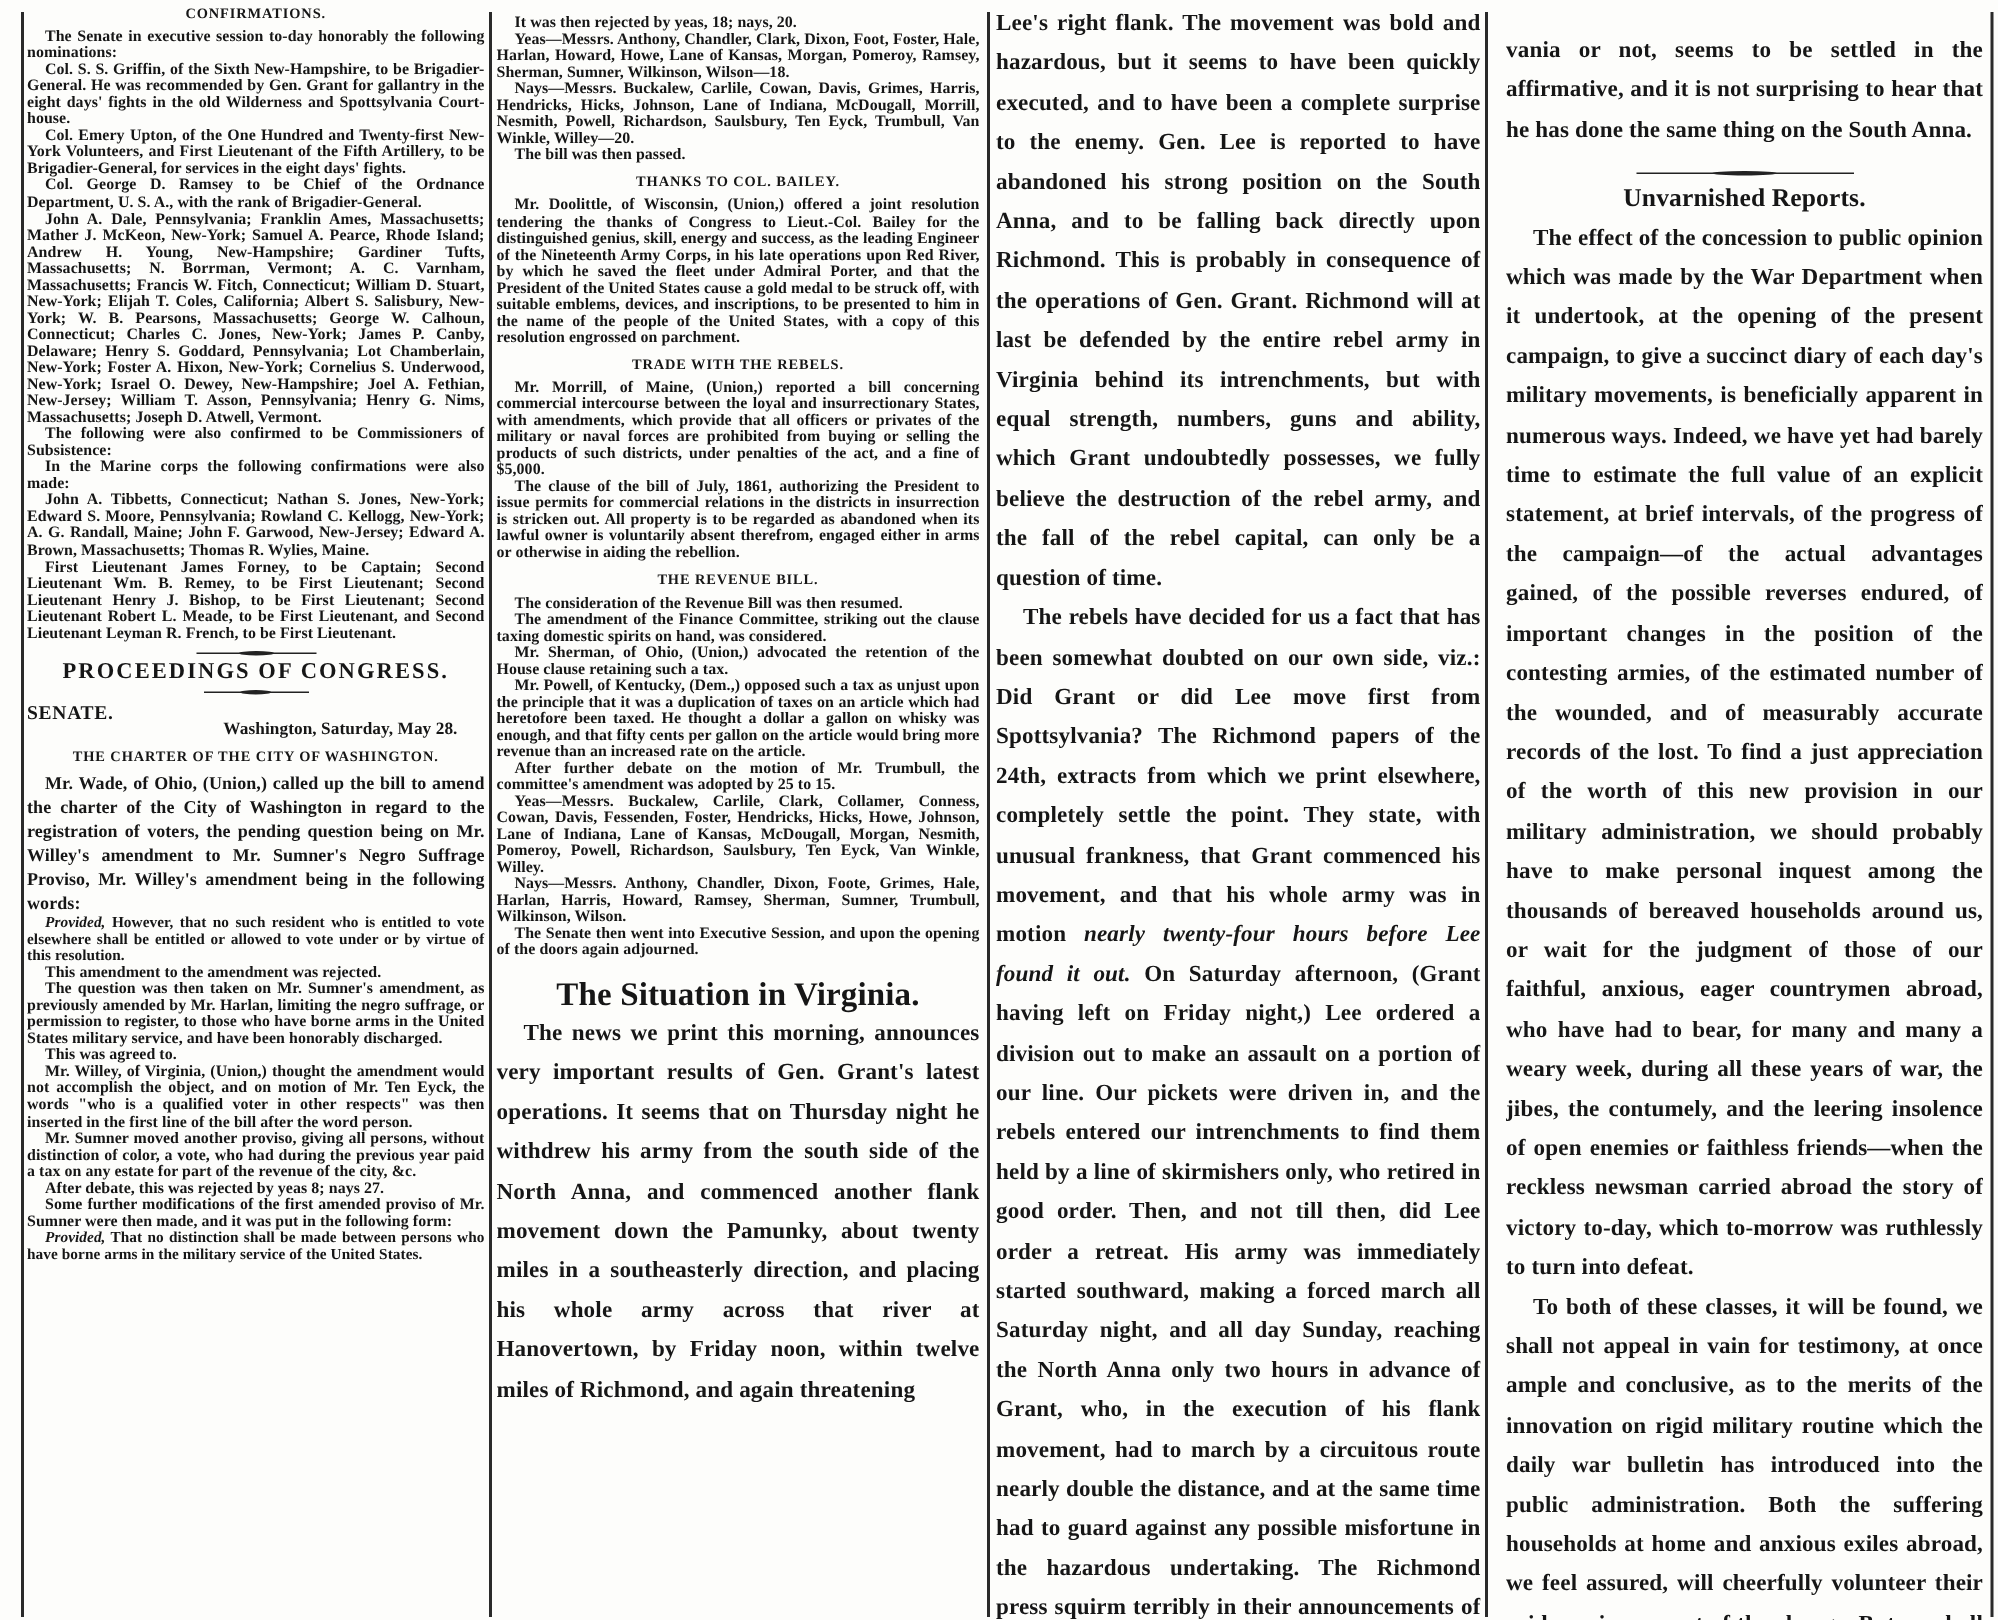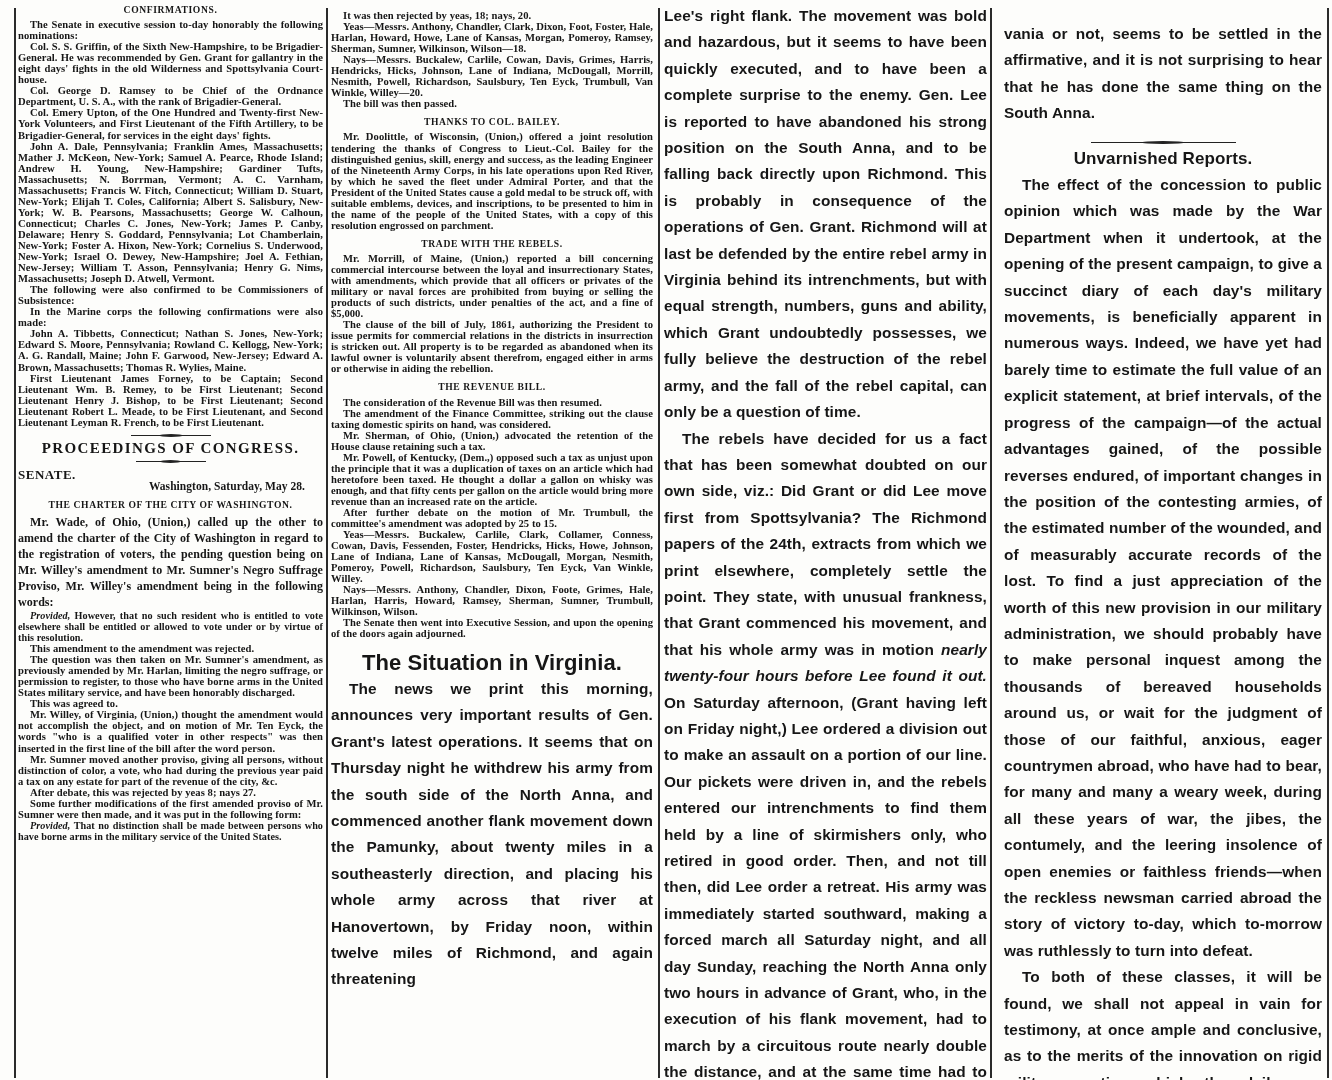--- a/index.html
+++ b/index.html
@@ -12,21 +12,21 @@
   .small{font-family:"Liberation Serif",serif;font-size:10.6px;line-height:11.05px;
          text-align:justify;font-weight:bold;letter-spacing:.05px;}
   .small p{margin:0;text-indent:12px;}
   .small p.q{text-indent:12px;font-size:10.2px;}
   .small .head{text-align:center;text-indent:0;font-size:9.6px;letter-spacing:.6px;margin:7px 0 4px;font-weight:bold;}
   .small .bighead{text-align:center;text-indent:0;font-size:15px;letter-spacing:1.4px;margin:3px 0 3px;font-weight:900;font-family:"Liberation Serif",serif;}
   .small .senate{text-indent:0;font-size:13px;letter-spacing:.5px;margin:4px 0 1px;font-weight:bold;}
   .small .dateline{text-align:right;text-indent:0;font-size:11.5px;margin:1px 18px 4px 0;}
   .small .first{margin-top:4px;}
   
-  .large{font-family:Liberation Sans, sans-serif;font-size:15.4px;line-height:26.4px;
+  .large{font-family:Liberation Serif, serif;font-size:15.4px;line-height:26.4px;
          text-align:justify;font-weight:bold;letter-spacing:.1px;}
   .large p{margin:0;text-indent:18px;}
   .large p.cont{text-indent:0;}
   .large .title{text-align:center;text-indent:0;font-size:22px;font-weight:900;margin:0 0 0;}
   i{font-style:italic;}
   .divider{margin:6px auto 6px;height:3px;position:relative;}
   .divider::before{content:"";position:absolute;left:0;right:0;top:1px;height:1px;background:#222;}
   .divider::after{content:"";position:absolute;left:35%;right:35%;top:0;height:3px;border-radius:50%;background:#222;}
 </style>
 </head>
@@ -37,34 +37,34 @@
   <div class="rule-v" style="left:14px"></div>
   <div class="rule-v" style="left:326px"></div>
   <div class="rule-v" style="left:658px"></div>
   <div class="rule-v" style="left:990px"></div>
   <div class="rule-v" style="left:1327px"></div>
 
   <div class="col small" style="left:18px;width:305px;">
     <div class="head first">CONFIRMATIONS.</div>
     <p>The Senate in executive session to-day honorably the following nominations:</p>
     <p>Col. S. S. Griffin, of the Sixth New-Hampshire, to be Brigadier-General. He was recommended by Gen. Grant for gallantry in the eight days' fights in the old Wilderness and Spottsylvania Court-house.</p>
+    <p>Col. Emery Upton, of the One Hundred and Twenty-first New-York Volunteers, and First Lieutenant of the Fifth Artillery, to be Brigadier-General, for services in the eight days' fights.</p>
     <p>Col. George D. Ramsey to be Chief of the Ordnance Department, U. S. A., with the rank of Brigadier-General.</p>
-    <p>Col. Emery Upton, of the One Hundred and Twenty-first New-York Volunteers, and First Lieutenant of the Fifth Artillery, to be Brigadier-General, for services in the eight days' fights.</p>
     <p>John A. Dale, Pennsylvania; Franklin Ames, Massachusetts; Mather J. McKeon, New-York; Samuel A. Pearce, Rhode Island; Andrew H. Young, New-Hampshire; Gardiner Tufts, Massachusetts; N. Borrman, Vermont; A. C. Varnham, Massachusetts; Francis W. Fitch, Connecticut; William D. Stuart, New-York; Elijah T. Coles, California; Albert S. Salisbury, New-York; W. B. Pearsons, Massachusetts; George W. Calhoun, Connecticut; Charles C. Jones, New-York; James P. Canby, Delaware; Henry S. Goddard, Pennsylvania; Lot Chamberlain, New-York; Foster A. Hixon, New-York; Cornelius S. Underwood, New-York; Israel O. Dewey, New-Hampshire; Joel A. Fethian, New-Jersey; William T. Asson, Pennsylvania; Henry G. Nims, Massachusetts; Joseph D. Atwell, Vermont.</p>
     <p>The following were also confirmed to be Commissioners of Subsistence:</p>
     <p>In the Marine corps the following confirmations were also made:</p>
     <p>John A. Tibbetts, Connecticut; Nathan S. Jones, New-York; Edward S. Moore, Pennsylvania; Rowland C. Kellogg, New-York; A. G. Randall, Maine; John F. Garwood, New-Jersey; Edward A. Brown, Massachusetts; Thomas R. Wylies, Maine.</p>
     <p>First Lieutenant James Forney, to be Captain; Second Lieutenant Wm. B. Remey, to be First Lieutenant; Second Lieutenant Henry J. Bishop, to be First Lieutenant; Second Lieutenant Robert L. Meade, to be First Lieutenant, and Second Lieutenant Leyman R. French, to be First Lieutenant.</p>
     <div class="divider" style="width:80px"></div>
     <div class="bighead">PROCEEDINGS OF CONGRESS.</div>
     <div class="divider" style="width:70px"></div>
     <div class="senate">SENATE.</div>
     <div class="dateline">Washington, Saturday, May 28.</div>
     <div class="head">THE CHARTER OF THE CITY OF WASHINGTON.</div>
-    <p style="font-size:12px;line-height:16px">Mr. Wade, of Ohio, (Union,) called up the other to amend the charter of the City of Washington in regard to the registration of voters, the pending question being on Mr. Willey's amendment to Mr. Sumner's Negro Suffrage Proviso, Mr. Willey's amendment being in the following words:</p>
+    <p style="font-size:12px;line-height:16px">Mr. Wade, of Ohio, (Union,) called up the bill to amend the charter of the City of Washington in regard to the registration of voters, the pending question being on Mr. Willey's amendment to Mr. Sumner's Negro Suffrage Proviso, Mr. Willey's amendment being in the following words:</p>
     <p class="q"><i>Provided,</i><span> However, that no such resident who is entitled to vote elsewhere shall be entitled or allowed to vote under or by virtue of this resolution.</span></p>
     <p>This amendment to the amendment was rejected.</p>
     <p>The question was then taken on Mr. Sumner's amendment, as previously amended by Mr. Harlan, limiting the negro suffrage, or permission to register, to those who have borne arms in the United States military service, and have been honorably discharged.</p>
     <p>This was agreed to.</p>
     <p>Mr. Willey, of Virginia, (Union,) thought the amendment would not accomplish the object, and on motion of Mr. Ten Eyck, the words "who is a qualified voter in other respects" was then inserted in the first line of the bill after the word person.</p>
     <p>Mr. Sumner moved another proviso, giving all persons, without distinction of color, a vote, who had during the previous year paid a tax on any estate for part of the revenue of the city, &amp;c.</p>
     <p>After debate, this was rejected by yeas 8; nays 27.</p>
     <p>Some further modifications of the first amended proviso of Mr. Sumner were then made, and it was put in the following form:</p>
     <p class="q"><i>Provided,</i><span> That no distinction shall be made between persons who have borne arms in the military service of the United States.</span></p>
   </div>

